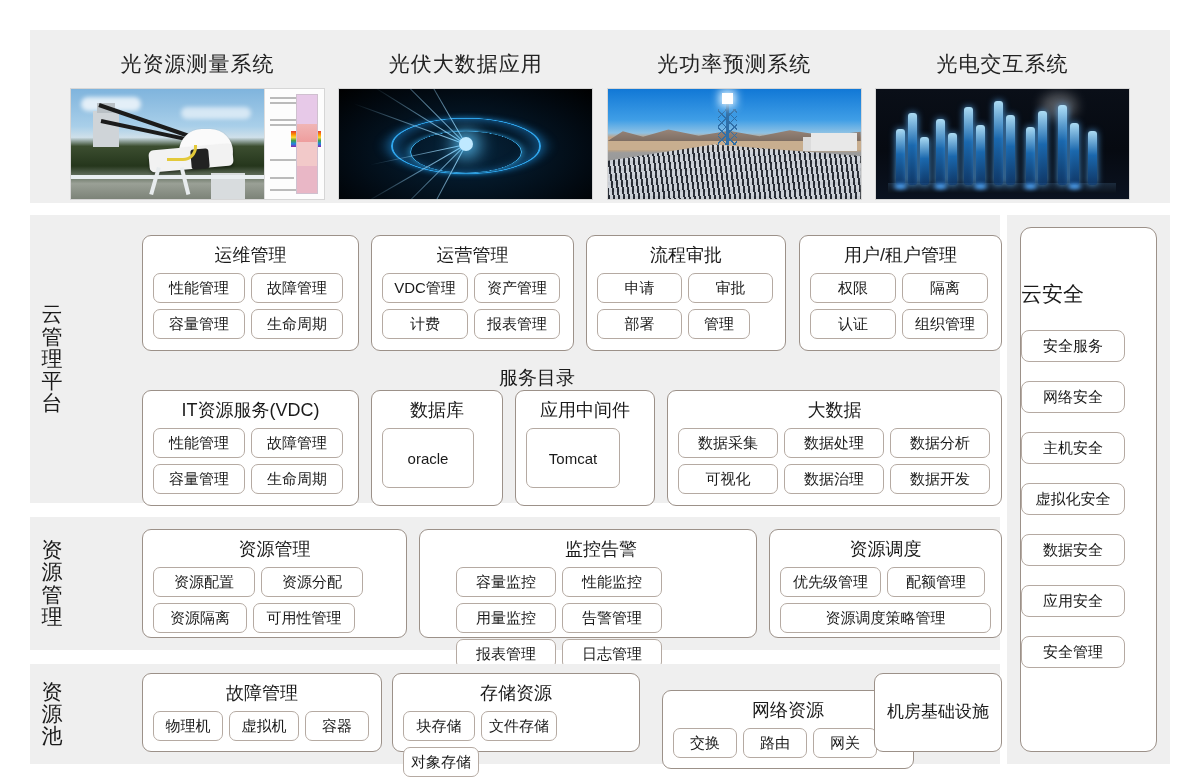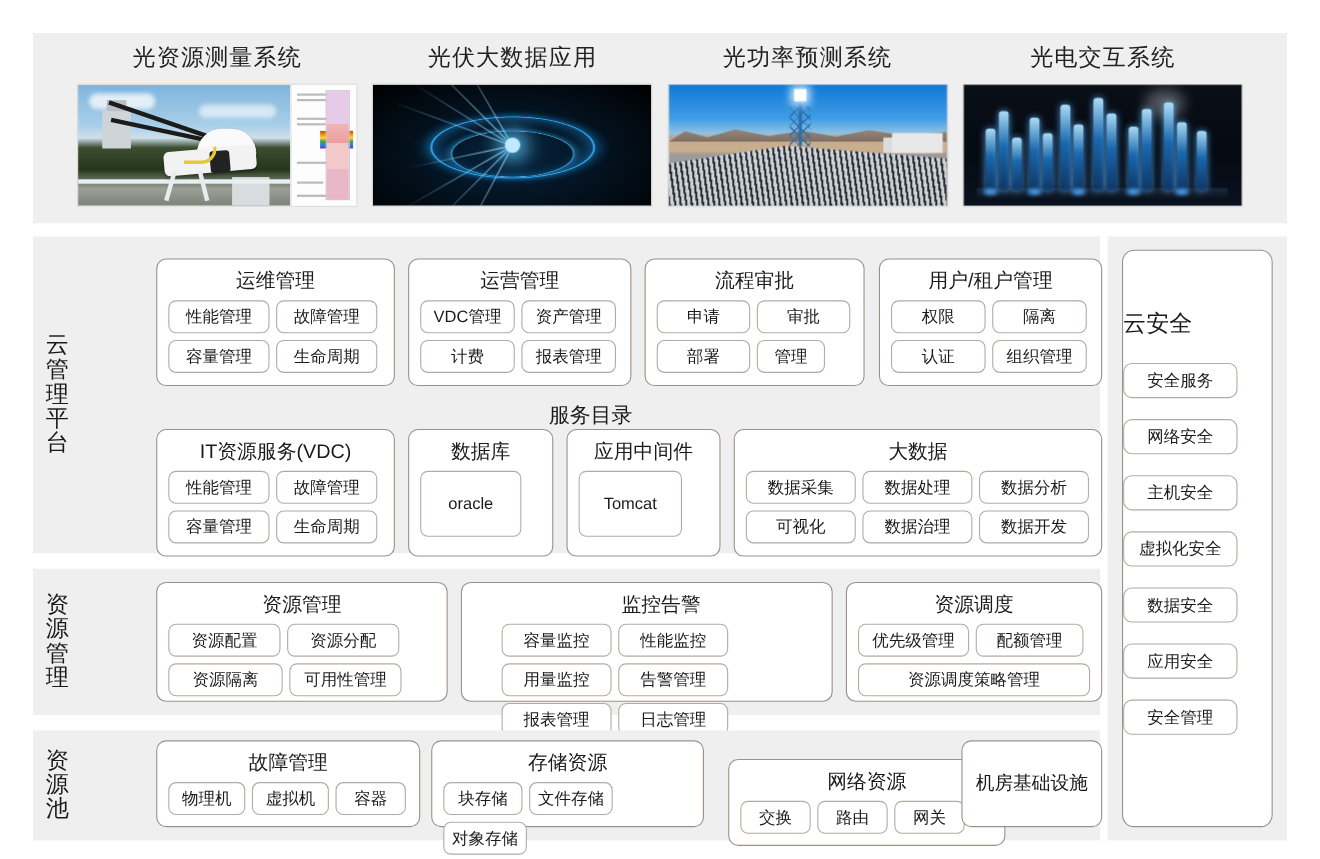--- a/index.html
+++ b/index.html
@@ -14,21 +14,21 @@
   .page { width: 1200px; height: 781px; position: relative; }
 
   
   .showcase {
     position: absolute; left: 30px; top: 30px;
     width: 1140px; height: 173px;
     background: #efefef;
     display: flex;
     align-items: flex-start;
     justify-content: space-between;
-    padding: 8px 40px 0 40px;
+    padding: 20px 40px 0 40px;
   }
   .showcase-item {
     width: 255px;
     display: flex; flex-direction: column; align-items: center;
   }
   .showcase-title {
     font-size: 21px; letter-spacing: 1px; color: #222;
     margin-bottom: 10px; white-space: nowrap;
   }
   .showcase-thumb {
@@ -381,21 +381,21 @@
       <span>管</span>
       <span>理</span>
     </div>
     <div class="band-body">
 
       <div class="card" style="position:absolute;left:68px;top:12px;width:265px;height:109px;">
         <div class="card-title">资源管理</div>
         <div class="chips">
           <div class="chip" style="width:102px">资源配置</div>
           <div class="chip" style="width:102px">资源分配</div>
-          <div class="chip" style="width:104px">资源隔离</div>
+          <div class="chip" style="width:94px">资源隔离</div>
           <div class="chip" style="width:102px">可用性管理</div>
         </div>
       </div>
 
       <div class="card" style="position:absolute;left:345px;top:12px;width:338px;height:109px;padding-left:36px;">
         <div class="card-title">监控告警</div>
         <div class="chips">
           <div class="chip" style="width:100px">容量监控</div>
           <div class="chip" style="width:100px">性能监控</div>
           <div class="chip" style="width:100px">用量监控</div>

